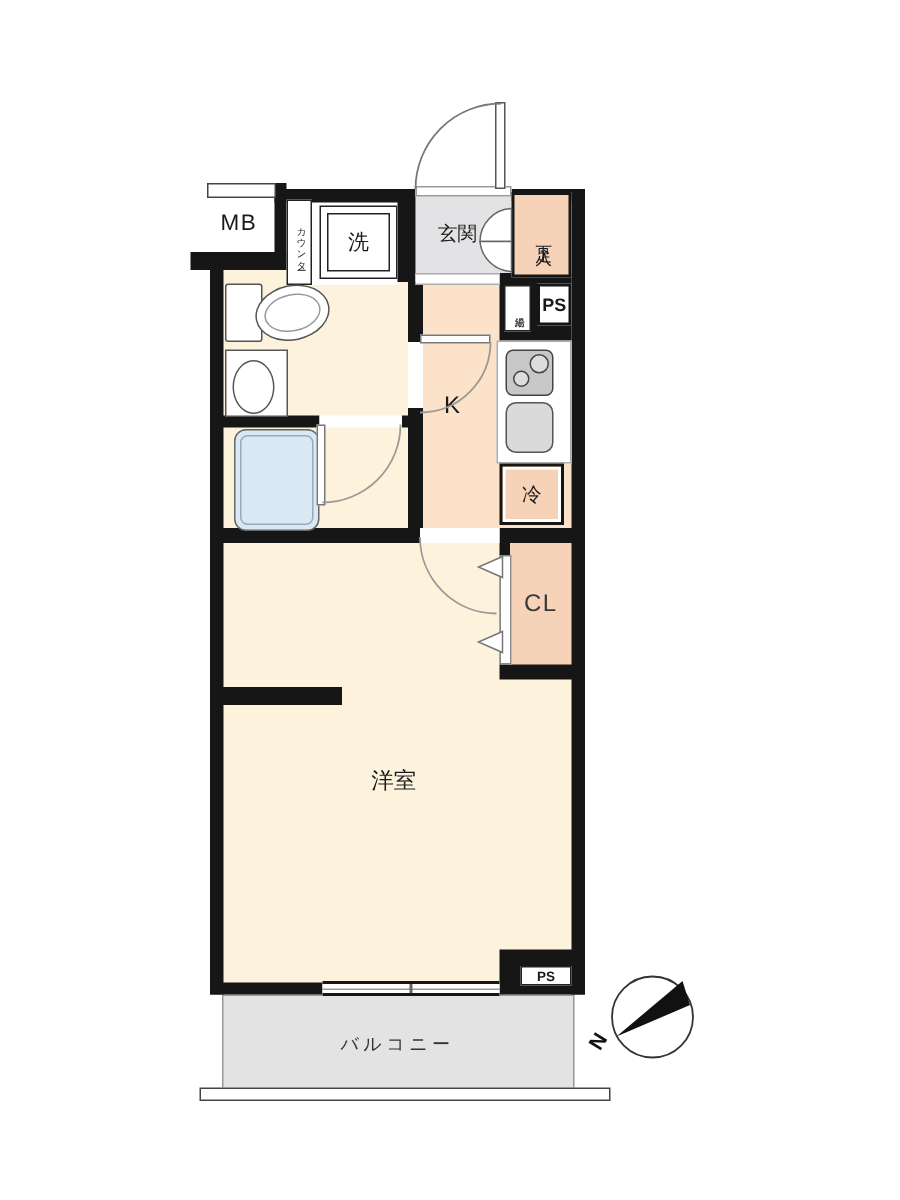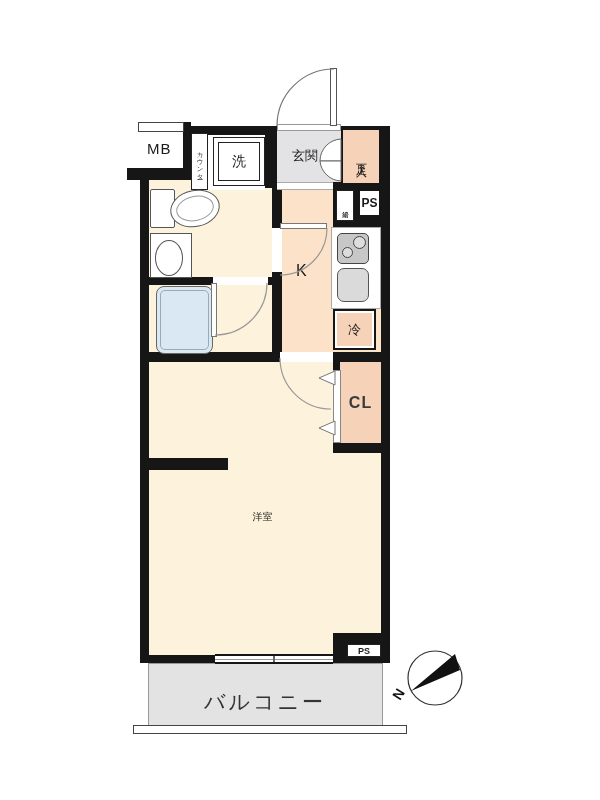--- a/index.html
+++ b/index.html
@@ -89,21 +89,21 @@
     <div class="abs" style="left:15px;top:2px;width:13px;height:13px;border:1px solid #444;border-radius:50%;background:#ddd;"></div>
     <div class="abs" style="left:4px;top:13px;width:11px;height:11px;border:1px solid #444;border-radius:50%;background:#ddd;"></div>
   </div>
   <div class="abs" style="left:337px;top:268px;width:32px;height:34px;background:#dadada;border:1px solid #555;border-radius:7px;"></div>
   <div class="abs dpeach center" style="left:333px;top:309px;width:43px;height:41px;border:2px solid var(--wall,#161616);box-shadow:inset 0 0 0 2px #fff;">
     <span class="lbl" style="font-size:13px;">冷</span>
   </div>
   <div class="abs lbl" style="left:296px;top:262px;font-size:16px;">K</div>
 
   <div class="abs dpeach center" style="left:340px;top:362px;width:41px;height:81px;">
-    <span class="lbl" style="font-size:16px;letter-spacing:1px;color:#3a3a3a;font-weight:bold;">CL</span>
+    <span class="lbl" style="font-size:16px;letter-spacing:1px;color:#3a3a3a;">CL</span>
   </div>
   <div class="abs white" style="left:333px;top:370px;width:8px;height:73px;border:1px solid #888;"></div>
 
   <div class="abs white" style="left:150px;top:189px;width:25px;height:39px;border:1px solid #555;border-radius:2px;"></div>
   <div class="abs white" style="left:170px;top:190px;width:50px;height:37px;border:1px solid #555;border-radius:50%;transform:rotate(-12deg);">
     <div class="abs" style="left:5px;top:5px;right:5px;bottom:5px;border:1px solid #999;border-radius:50%;"></div>
   </div>
   <div class="abs white" style="left:150px;top:233px;width:42px;height:45px;border:1px solid #555;"></div>
   <div class="abs white" style="left:155px;top:240px;width:28px;height:36px;border:1px solid #555;border-radius:50%;"></div>
   <div class="abs" style="left:156px;top:286px;width:57px;height:68px;background:var(--bathtub-blue,#d9e8f3);border:1px solid #666;border-radius:8px;">
@@ -121,23 +121,23 @@
     <path d="M280,358 A51,51 0 0 0 331,409" fill="none" stroke="#999" stroke-width="1.2"></path>
     <path d="M341,139 A22,22 0 0 0 320,161 L341,161 Z" fill="#fff" stroke="#666" stroke-width="1"></path>
     <path d="M341,181 A22,22 0 0 1 320,161 L341,161 Z" fill="#fff" stroke="#666" stroke-width="1"></path>
     <polygon points="335,371 319,378 335,385" fill="#fff" stroke="#777" stroke-width="1"></polygon>
     <polygon points="335,421 319,428 335,435" fill="#fff" stroke="#777" stroke-width="1"></polygon>
     <circle cx="435" cy="678" r="27" fill="#fff" stroke="#333" stroke-width="1.2"></circle>
     <polygon points="411,691 455,654 460,670" fill="#111"></polygon>
     <text transform="translate(400,701) rotate(-58)" font-size="14" font-weight="bold" fill="#111">N</text>
   </svg>
 
-  <div class="abs lbl" style="left:200px;top:508px;width:125px;text-align:center;font-size:10px;line-height:1.7;">
+  <div class="abs lbl" style="left:200px;top:508px;width:125px;text-align:center;font-size:15px;line-height:1.7;">
     <div>洋室</div>
   </div>
 
   <div class="abs white center" style="left:347px;top:644px;width:34px;height:13px;border:1px solid #222;">
     <span class="lbl" style="font-size:9px;font-weight:600;">PS</span>
   </div>
 
-  <div class="abs lbl center" style="left:160px;top:688px;width:210px;font-size:21px;letter-spacing:3px;color:#333;">バルコニー</div>
+  <div class="abs lbl center" style="left:160px;top:688px;width:210px;font-size:12px;letter-spacing:3px;color:#333;">バルコニー</div>
 
 </div>
 
 </body></html>

